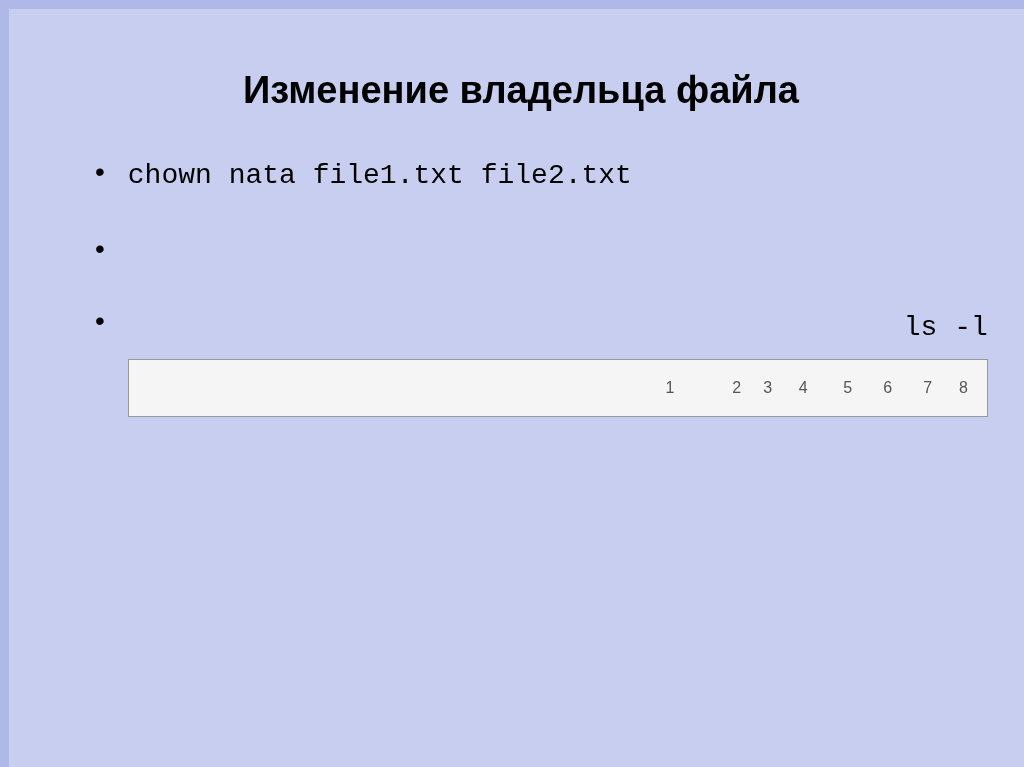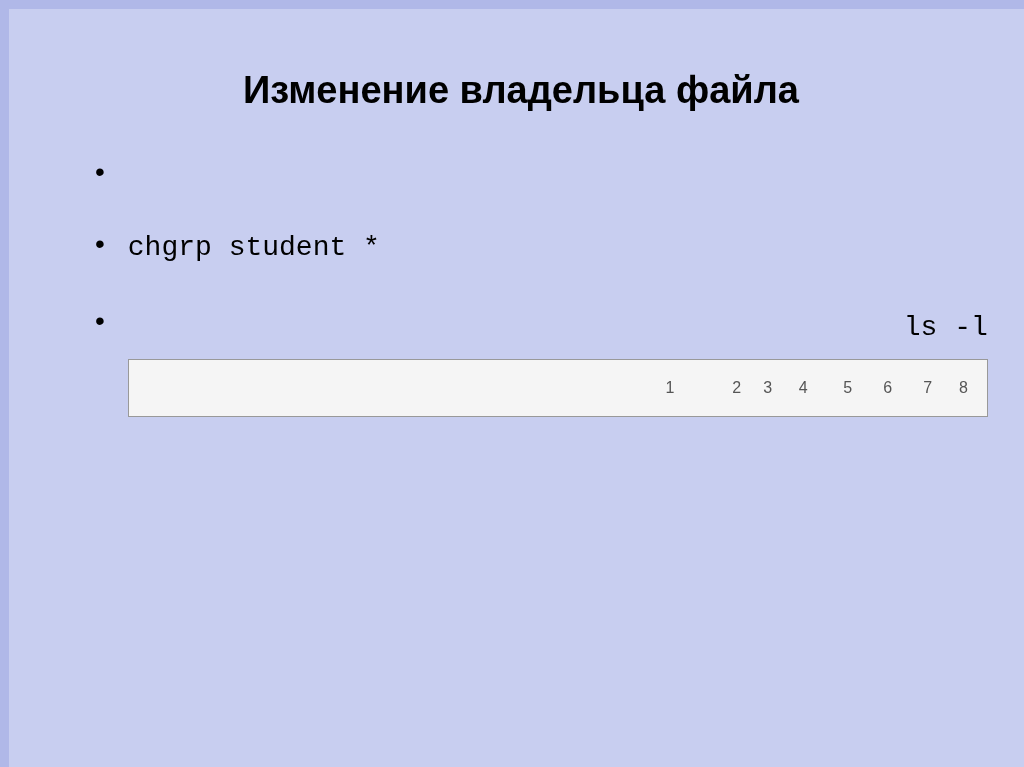--- a/index.html
+++ b/index.html
@@ -87,25 +87,25 @@
   </style>
 </head>
 <body>
 
 <div class="slide">
   <h1 class="title">Изменение владельца файла</h1>
 
   <ul class="bullet-list">
     <li class="bullet-item">
       <span class="bullet-dot">•</span>
+      <span class="bullet-text">chown  nata  file1.txt  file2.txt</span>
     </li>
 
     <li class="bullet-item">
       <span class="bullet-dot">•</span>
-      <span class="bullet-text">chgrp  student  *</span>
     </li>
 
     <li class="bullet-item">
       <span class="bullet-dot">•</span>
       <div style="display:flex; flex-direction:column;text-align:right;">
         <span class="bullet-text">ls  -l</span>
         <div class="terminal-box">
           <div class="terminal-line col-header">   1             2     3      4        5       6       7      8</div>
         </div>
       </div>

